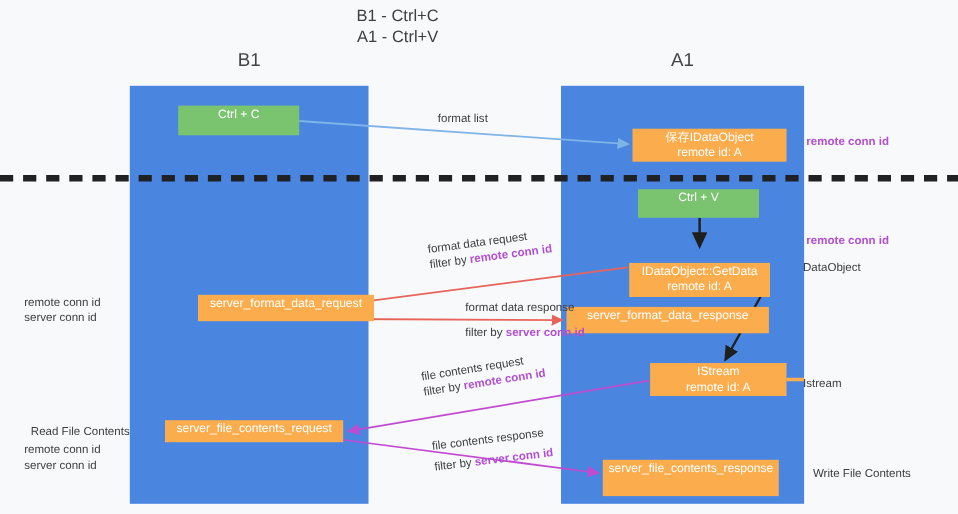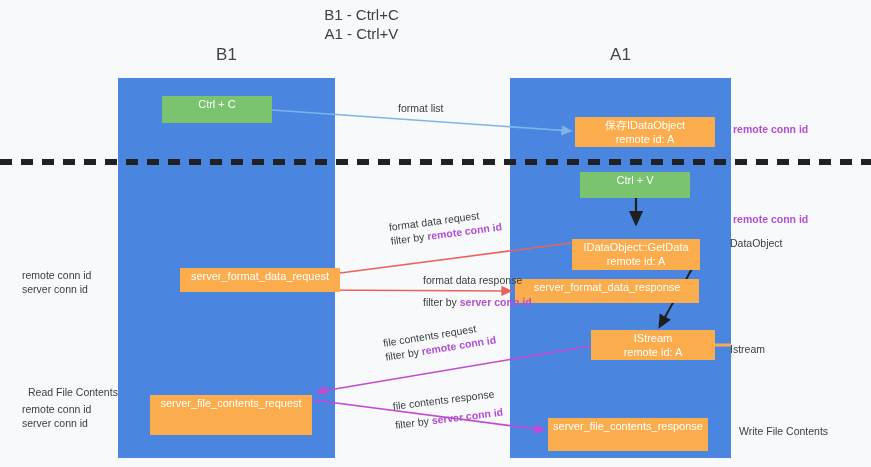--- a/index.html
+++ b/index.html
@@ -29,21 +29,21 @@
   .node.orange{background:#fbad4d;}
   .node .n2{font-size:11px;}
 
   #n-ctrlc{left:162px;top:96px;width:110px;height:27px;}
   #n-ctrlv{left:580px;top:172px;width:110px;height:26px;}
   #n-idataobject{left:575px;top:117px;width:140px;height:30px;}
   #n-getdata{left:572px;top:227px;width:128px;height:31px;margin-top:12px;}
   #n-fmtresp{left:515px;top:279px;width:184px;height:24px;}
   #n-istream{left:591px;top:330px;width:124px;height:30px;}
   #n-fmtreq{left:152px;top:268px;width:160px;height:24px;margin-left:28px;}
-  #n-filereq{left:150px;top:395px;width:162px;height:40px;}
+  #n-filereq{left:150px;top:382px;width:162px;height:20px;}
   #n-fileresp{left:548px;top:418px;width:160px;height:33px;}
 
   
   #wires{position:absolute;left:0;top:0;width:871px;height:467px;
          pointer-events:none;}
 
   
   .lab{position:absolute;font-size:10.5px;line-height:1.35;white-space:nowrap;}
   .lab.purple{color:#b24fd0;font-weight:bold;}
   .lab.dark{color:#3c4043;}

